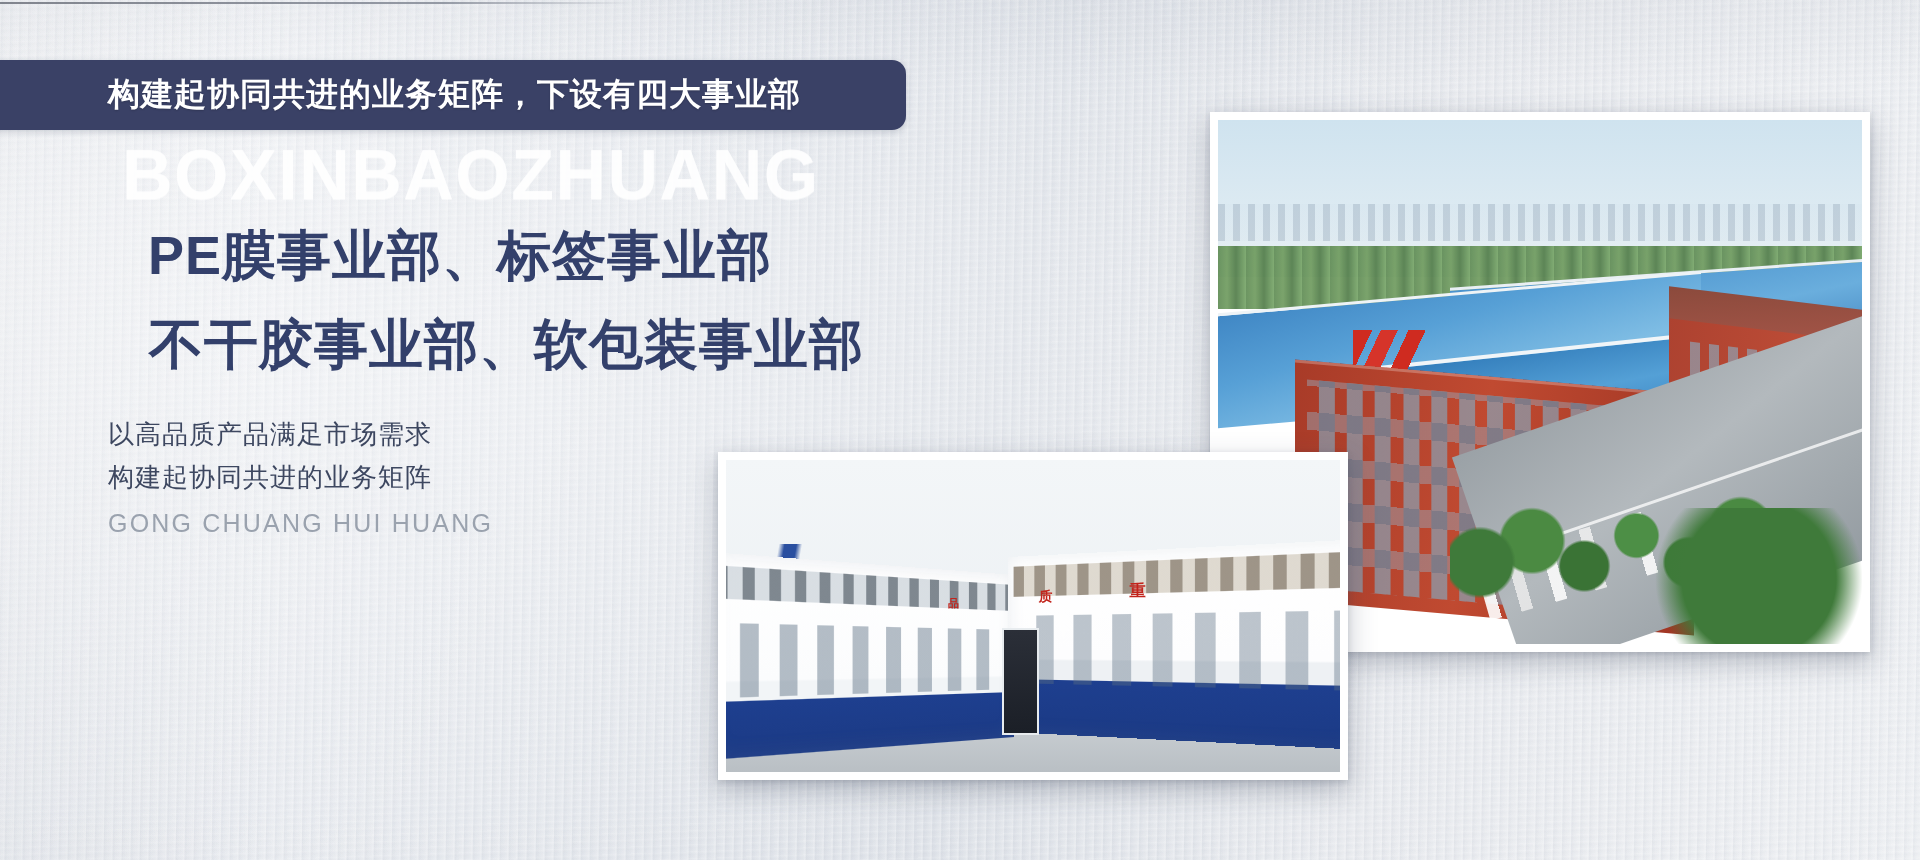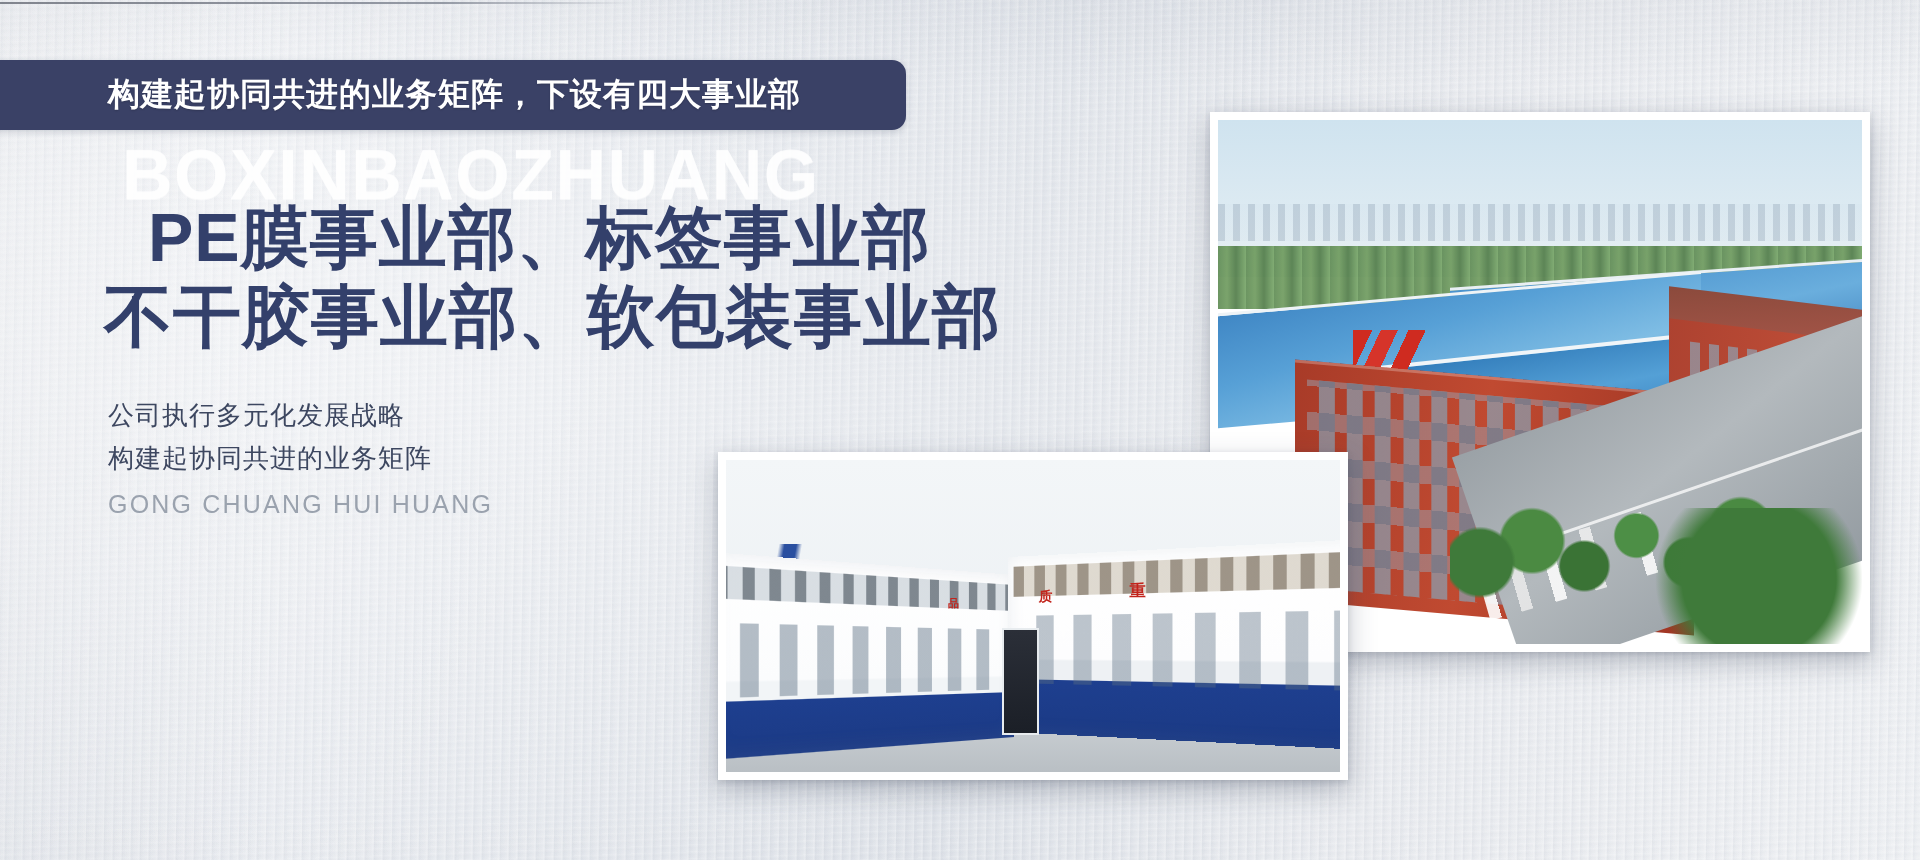--- a/index.html
+++ b/index.html
@@ -86,28 +86,29 @@
     color:rgba(255,255,255,0.80);
     line-height:1;
     margin-left:18px;
     user-select:none;
     text-shadow:0 1px 0 rgba(255,255,255,.5);
   }
 
   #headline{ margin-top:-12px; }
   .hl-line{
     color:#33406b;
-    font-size:68px;
+    font-size:54px;
     font-weight:800;
     line-height:1.16;
     letter-spacing:1px;
     white-space:nowrap;
+    margin-top:26px;
   }
   .hl-line.l1{ margin-left:44px; }
-  .hl-line.l2{ margin-left:0px; }
+  .hl-line.l2{ margin-left:0px;text-align:right; }
 
   #subcopy{ margin-top:38px; margin-left:4px; }
   .sub-line{
     color:#3d4760;
     font-size:26px;
     font-weight:400;
     line-height:1.65;
     letter-spacing:1px;
     white-space:nowrap;
   }
@@ -320,21 +321,21 @@
     <div id="banner-text">构建起协同共进的业务矩阵，下设有四大事业部</div>
   </div>
 
   <div id="copy">
     <div id="watermark">BOXINBAOZHUANG</div>
     <div id="headline">
       <div class="hl-line l1">PE膜事业部、标签事业部</div>
       <div class="hl-line l2">不干胶事业部、软包装事业部</div>
     </div>
     <div id="subcopy">
-      <div class="sub-line">公司执行多元化发展战略</div>
+      <div class="sub-line">以高品质产品满足市场需求</div>
       <div class="sub-line">构建起协同共进的业务矩阵</div>
       <div id="pinyin">GONG CHUANG HUI HUANG</div>
     </div>
   </div>
 
   <div class="photo" id="photo-aerial">
     <div class="inner">
       <div class="sky"></div>
       <div class="skyline"></div>
       <div class="treeline"></div>

